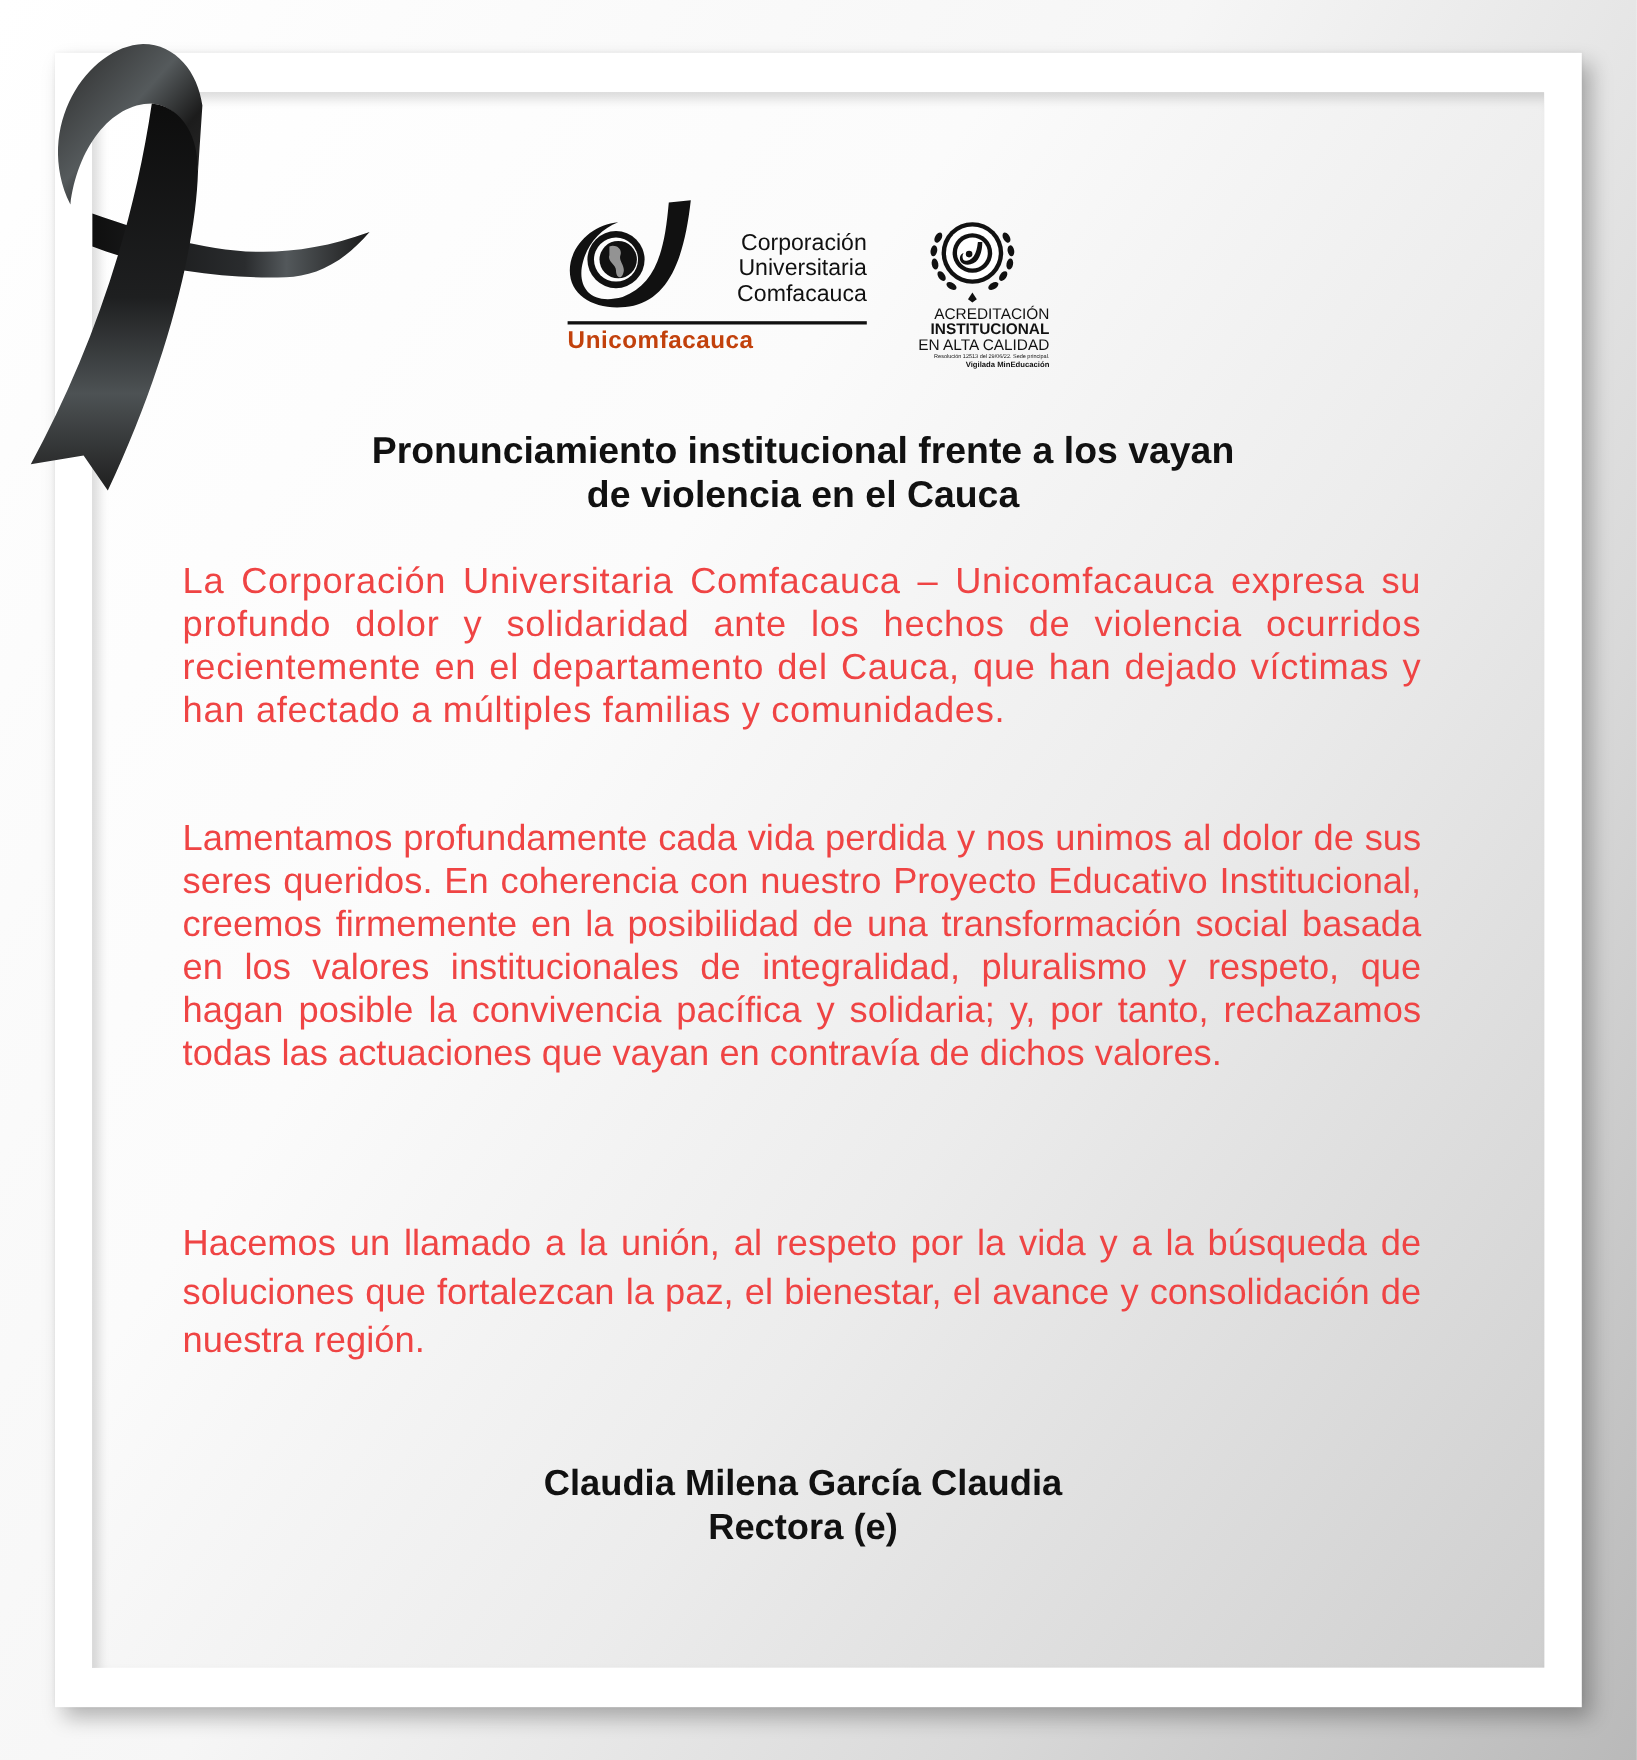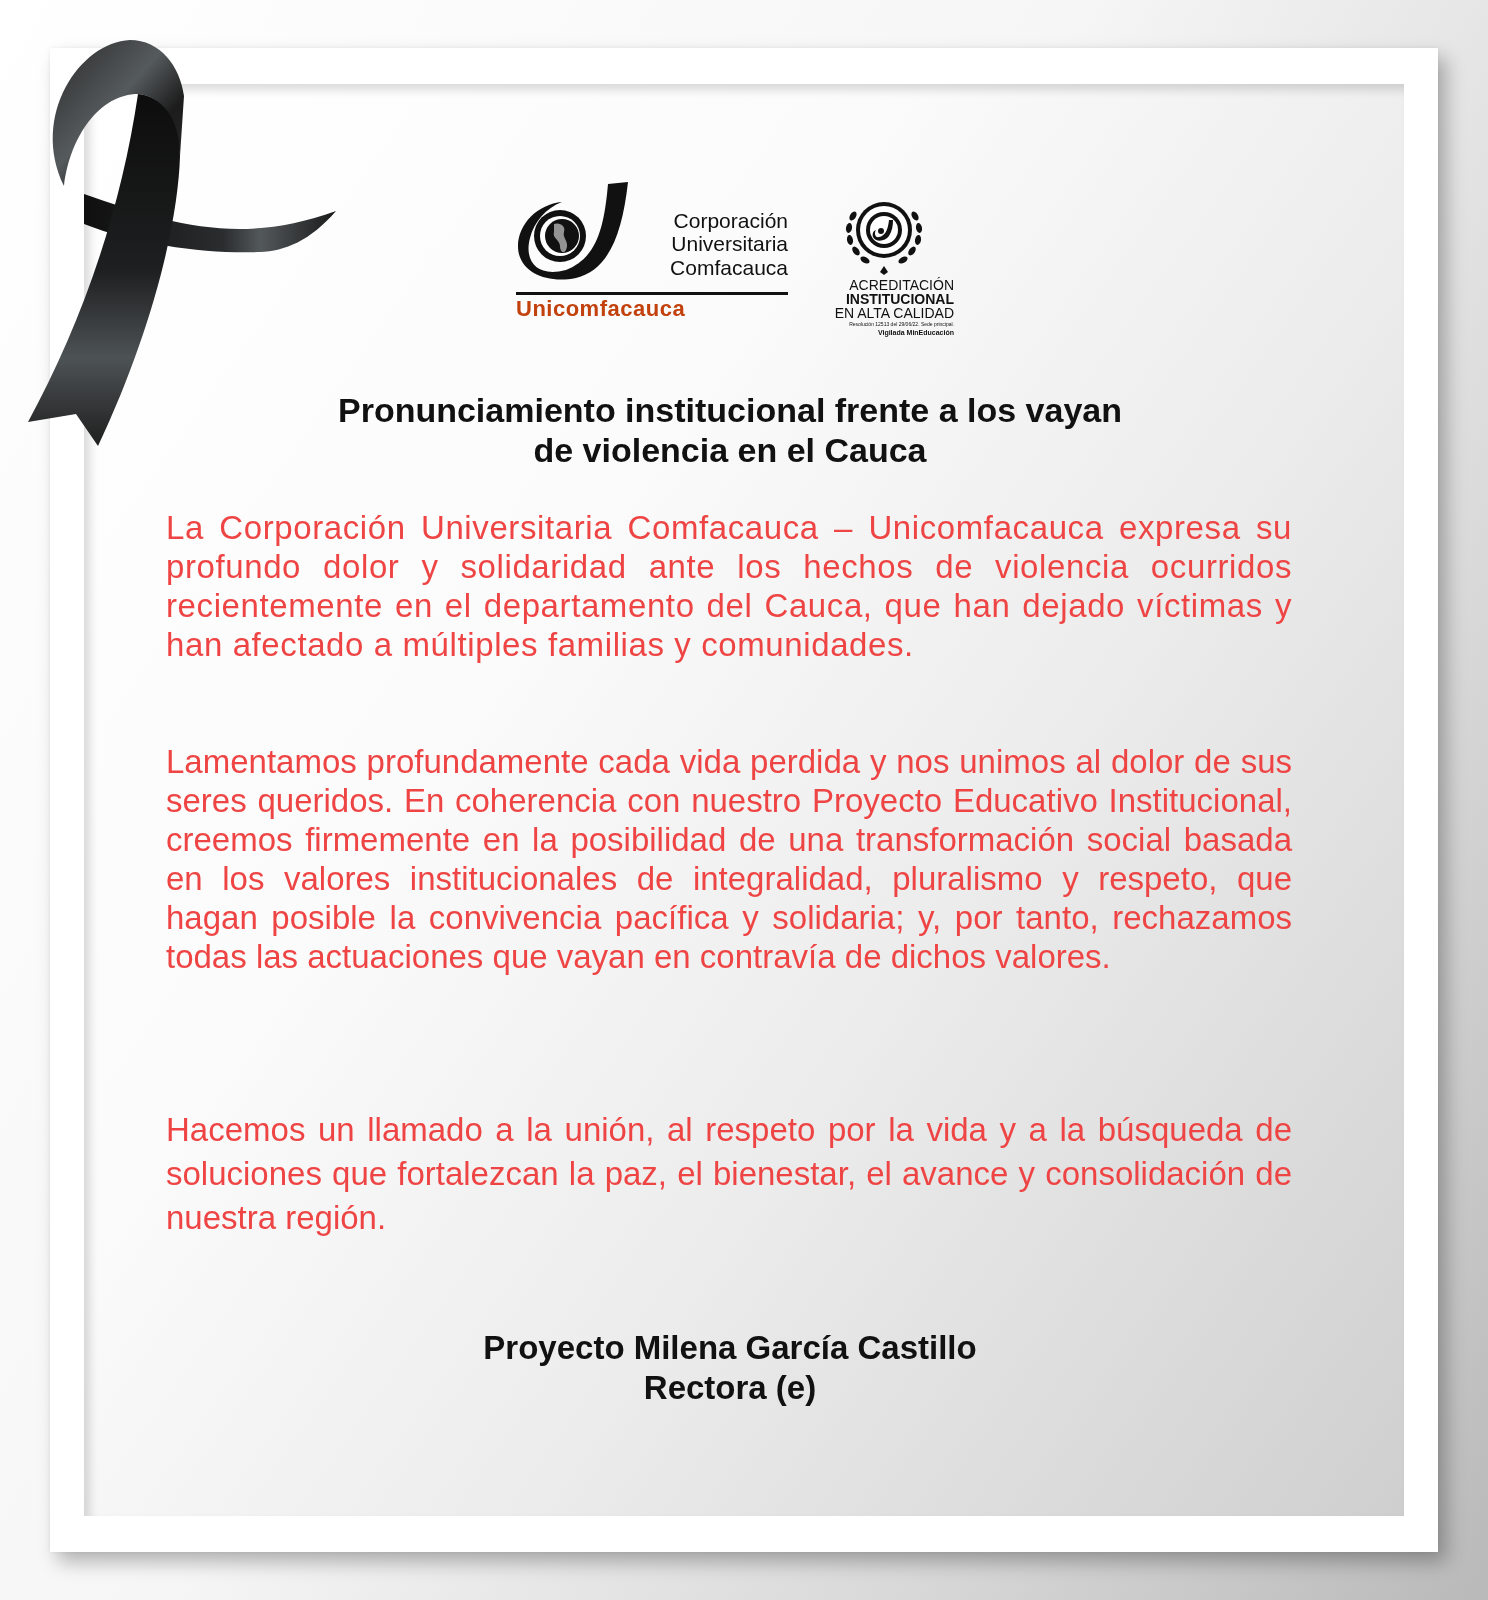--- a/index.html
+++ b/index.html
@@ -187,15 +187,15 @@
 <div class="title">
   <div>Pronunciamiento institucional frente a los vayan</div>
   <div>de violencia en el Cauca</div>
 </div>
 
 <p class="para p1">La Corporación Universitaria Comfacauca – Unicomfacauca expresa su profundo dolor y solidaridad ante los hechos de violencia ocurridos recientemente en el departamento del Cauca, que han dejado víctimas y han afectado a múltiples familias y comunidades.</p>
 <p class="para p2">Lamentamos profundamente cada vida perdida y nos unimos al dolor de sus seres queridos. En coherencia con nuestro Proyecto Educativo Institucional, creemos firmemente en la posibilidad de una transformación social basada en los valores institucionales de  integralidad, pluralismo y respeto, que hagan posible la convivencia pacífica y solidaria; y, por tanto, rechazamos todas las actuaciones que vayan en contravía de dichos valores.</p>
 <p class="para p3">Hacemos un llamado a la unión, al respeto por la vida y a la búsqueda de soluciones que fortalezcan la paz, el bienestar, el avance y consolidación de nuestra región.</p>
 
 <div class="signature">
-  <div>Proyecto Milena García Castillo</div>
+  <div>Claudia Milena García Claudia</div>
   <div>Rectora (e)</div>
 </div>
 
 </body></html>

